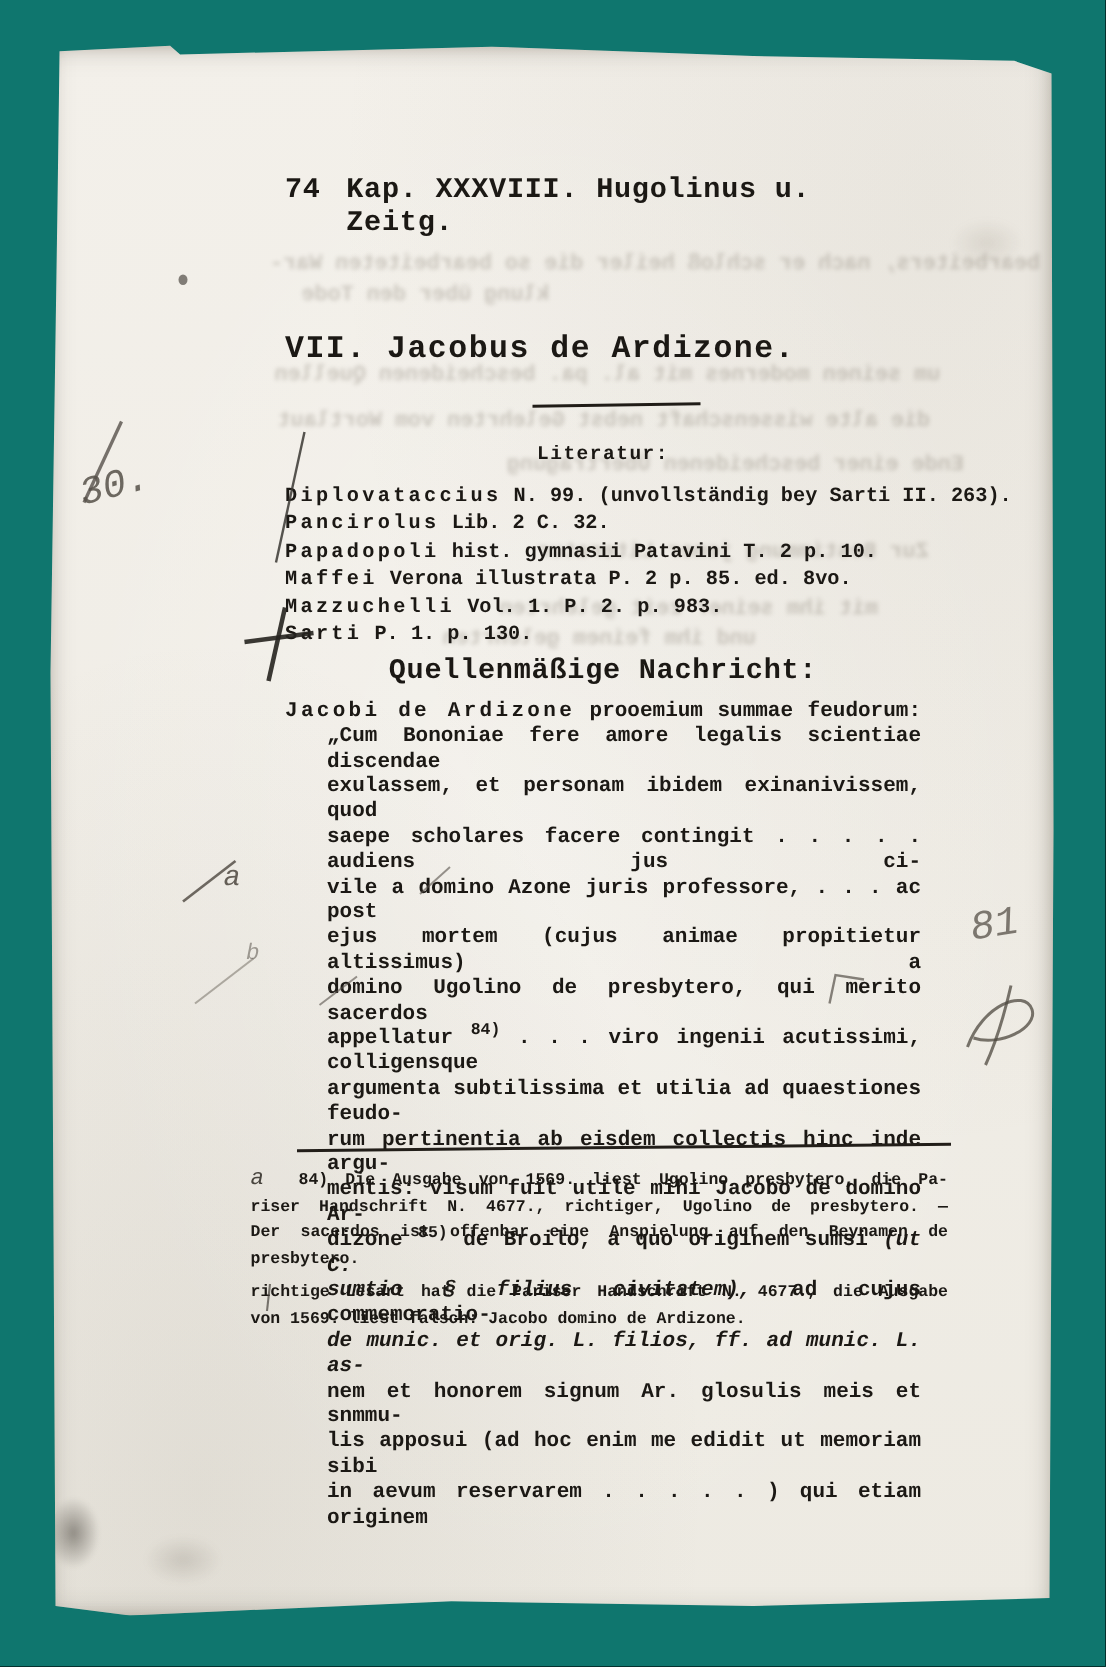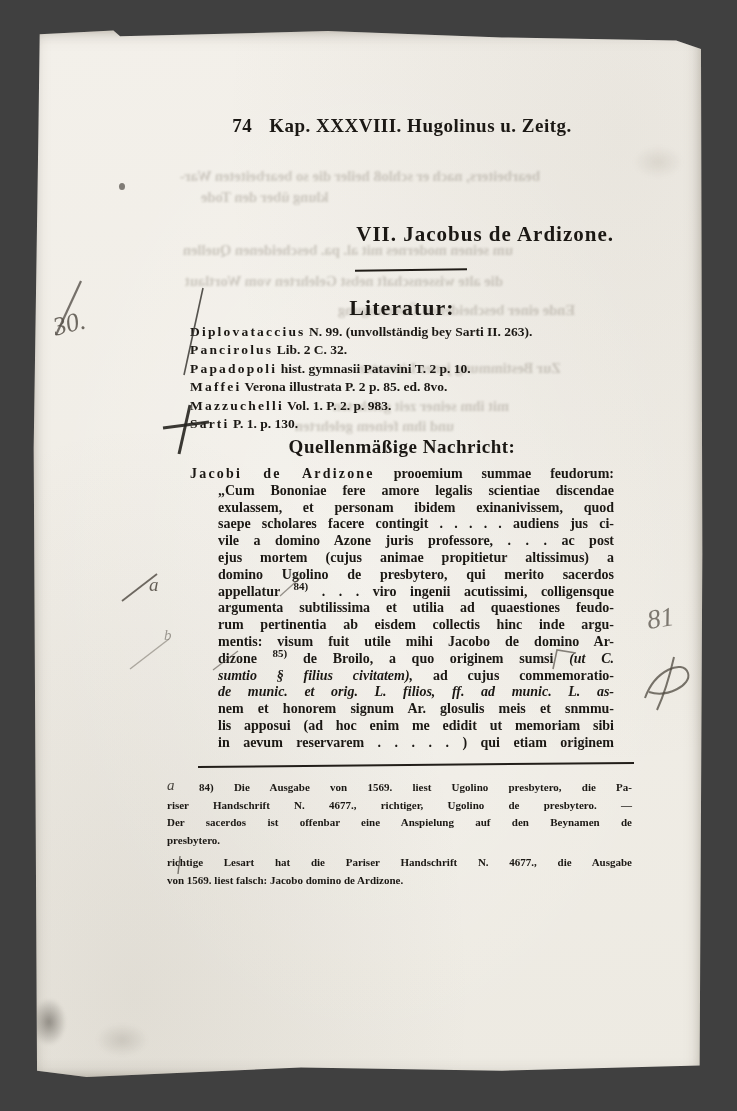--- a/index.html
+++ b/index.html
@@ -1,37 +1,37 @@
 <!DOCTYPE html>
 <html><head>
 <meta charset="utf-8">
 <style>
   html,body{margin:0;padding:0;background:#000;}
-  .canvas{position:relative;width:737px;height:1111px;background:#404040;overflow:hidden;
-          font-family:Liberation Serif, serif;color:#1b1814;}
+  .canvas{position:relative;width:737px;height:1111px;background:#0f766e;overflow:hidden;
+          font-family:Liberation Mono, monospace;color:#1b1814;}
   .page{position:absolute;left:33px;top:29px;width:670px;height:1049px;
         background:
           radial-gradient(ellipse at 15% 92%, rgba(110,100,85,.10), transparent 42%),
           radial-gradient(ellipse at 88% 10%, rgba(125,115,95,.08), transparent 48%),
           radial-gradient(ellipse at 50% 50%, rgba(255,255,255,.25), transparent 70%),
           linear-gradient(176deg,#f3f0ea 0%,#f0ede6 55%,#edeae2 100%);
         box-shadow: inset 0 12px 20px -14px rgba(80,70,55,.55),
                     inset -10px 0 18px -10px rgba(80,70,55,.40),
                     inset 10px 0 18px -12px rgba(80,70,55,.35),
                     inset 0 -12px 20px -14px rgba(80,70,55,.45);
         clip-path: polygon(1% .5%, 12% .15%, 13% .7%, 44% .2%, 70% .8%, 96% 1.1%, 99.7% 1.9%,
                    99.9% 50%, 99.5% 98.8%, 70% 99.3%, 40% 99.0%, 8% 99.9%, .6% 99.3%, .1% 40%, .8% 10%);}
   
   .col{position:absolute;left:157px;width:424px;}
   .fncol{position:absolute;left:134px;width:465px;}
   .header-row{top:86px;display:flex;justify-content:center;align-items:baseline;gap:17px;
               font-size:19px;font-weight:bold;letter-spacing:.5px;}
-  .sec-heading{top:193px;text-align:right;font-size:21px;font-weight:bold;letter-spacing:1px;}
+  .sec-heading{top:193px;text-align:left;font-size:21px;font-weight:bold;letter-spacing:1px;}
   .sec-rule{position:absolute;left:322px;top:240px;width:112px;height:2.4px;background:#201c17;transform:rotate(-.8deg);}
-  .lit-title{top:266px;text-align:center;font-size:22px;font-weight:bold;letter-spacing:1px;}
+  .lit-title{top:266px;text-align:center;font-size:13px;font-weight:bold;letter-spacing:1px;}
   .litcol{top:294px;line-height:18.4px;font-size:13.5px;font-weight:bold;white-space:nowrap;}
   .ls{letter-spacing:2.2px;}
   .q-title{top:407px;text-align:center;font-size:19px;font-weight:bold;letter-spacing:.5px;}
   .para{top:437px;font-size:14px;font-weight:bold;line-height:16.8px;}
   .pline{text-align:justify;text-align-last:justify;padding-left:28px;}
   .pline.pfirst{padding-left:0;}
   .i{font-style:italic;}
   .sup{font-size:11px;vertical-align:super;line-height:0;}
   .fn-rule{position:absolute;left:165px;top:735px;width:436px;height:2.2px;background:#221e19;transform:rotate(-.55deg);}
   .fn{font-size:11px;font-weight:bold;line-height:17.6px;}

